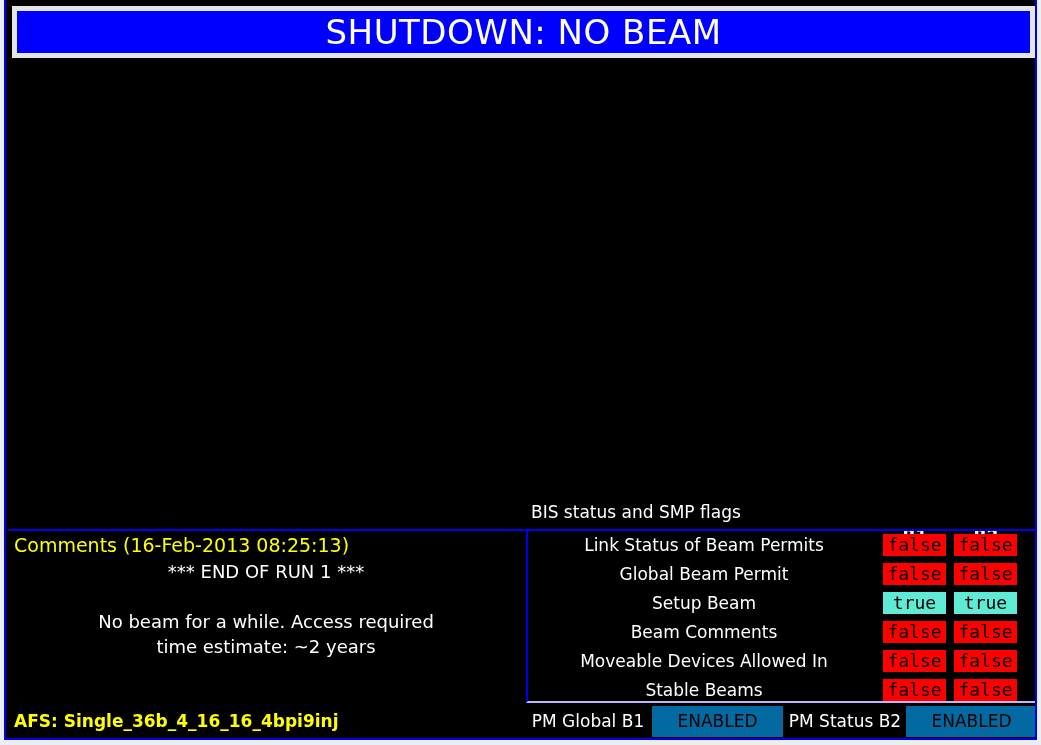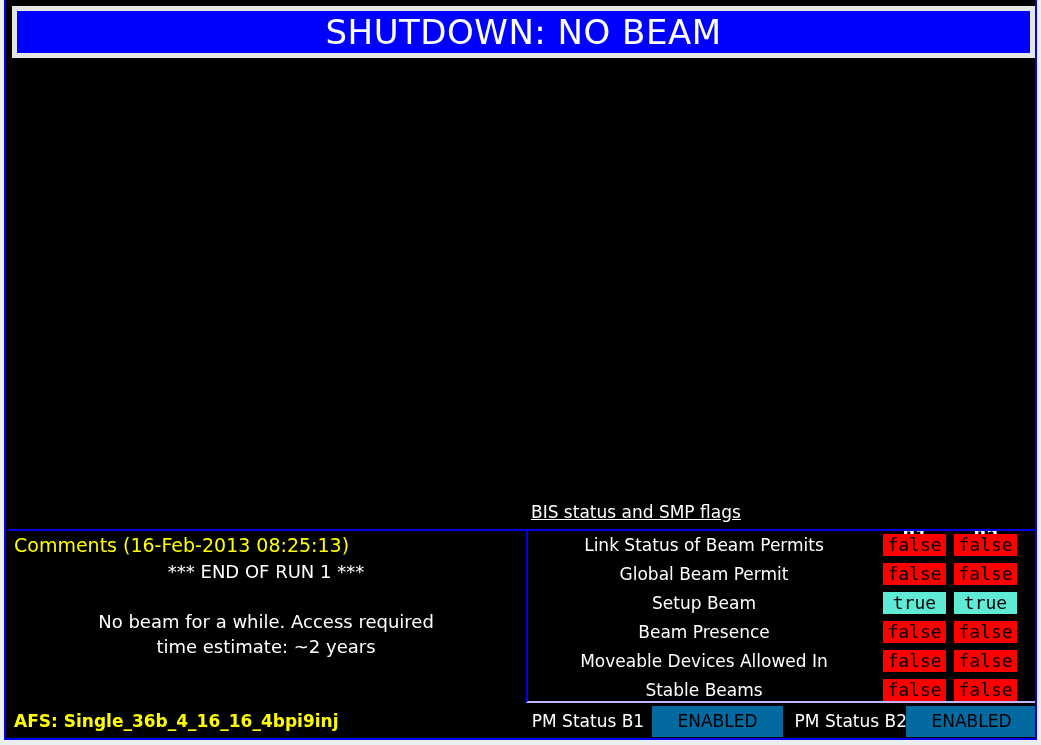--- a/index.html
+++ b/index.html
@@ -125,21 +125,20 @@
     height: 30px;
   }
   #bis-header-title {
     position: absolute;
     left: 5px;
     top: 3px;
     color: #ffffff;
     font-size: 17px;
     line-height: 21px;
     white-space: nowrap;
-    text-decoration: underline;
   }
   .bis-col-head {
     position: absolute;
     top: 3px;
     width: 64px;
     text-align: center;
     color: #ffffff;
     font-size: 17px;
     line-height: 21px;
     font-weight: bold;
@@ -215,21 +214,21 @@
   .pm-label {
     position: absolute;
     top: 6px;
     color: #ffffff;
     font-size: 17px;
     line-height: 21px;
     white-space: nowrap;
     text-align: center;
   }
   #pm-label-b1 { left: 518px; width: 124px; }
-  #pm-label-b2 { left: 775px; width: 124px; text-align: right; }
+  #pm-label-b2 { left: 775px; width: 124px; }
   .pm-box {
     position: absolute;
     top: 1px;
     height: 31px;
     line-height: 31px;
     text-align: center;
     background: #0369a1;
     color: #000000;
     font-size: 17px;
   }
@@ -278,21 +277,21 @@
           <div class="bis-badge b2 val-false">false</div>
         </div>
 
         <div class="bis-row" style="top:59px">
           <div class="bis-row-label">Setup Beam</div>
           <div class="bis-badge b1 val-true">true</div>
           <div class="bis-badge b2 val-true">true</div>
         </div>
 
         <div class="bis-row" style="top:88px">
-          <div class="bis-row-label">Beam Presence</div>
+          <div class="bis-row-label">Beam Comments</div>
           <div class="bis-badge b1 val-false">false</div>
           <div class="bis-badge b2 val-false">false</div>
         </div>
 
         <div class="bis-row" style="top:117px">
           <div class="bis-row-label">Moveable Devices Allowed In</div>
           <div class="bis-badge b1 val-false">false</div>
           <div class="bis-badge b2 val-false">false</div>
         </div>
 
@@ -300,20 +299,20 @@
           <div class="bis-row-label">Stable Beams</div>
           <div class="bis-badge b1 val-false">false</div>
           <div class="bis-badge b2 val-false">false</div>
         </div>
 
       </div>
     </div>
 
     <div id="status-bar">
       <div id="afs-text">AFS: Single_36b_4_16_16_4bpi9inj</div>
-      <div id="pm-label-b1" class="pm-label">PM Status B1</div>
+      <div id="pm-label-b1" class="pm-label">PM Global B1</div>
       <div id="pm-box-b1" class="pm-box">ENABLED</div>
       <div id="pm-label-b2" class="pm-label">PM Status B2</div>
       <div id="pm-box-b2" class="pm-box">ENABLED</div>
     </div>
 
   </div>
 </div>
 
 </body></html>

